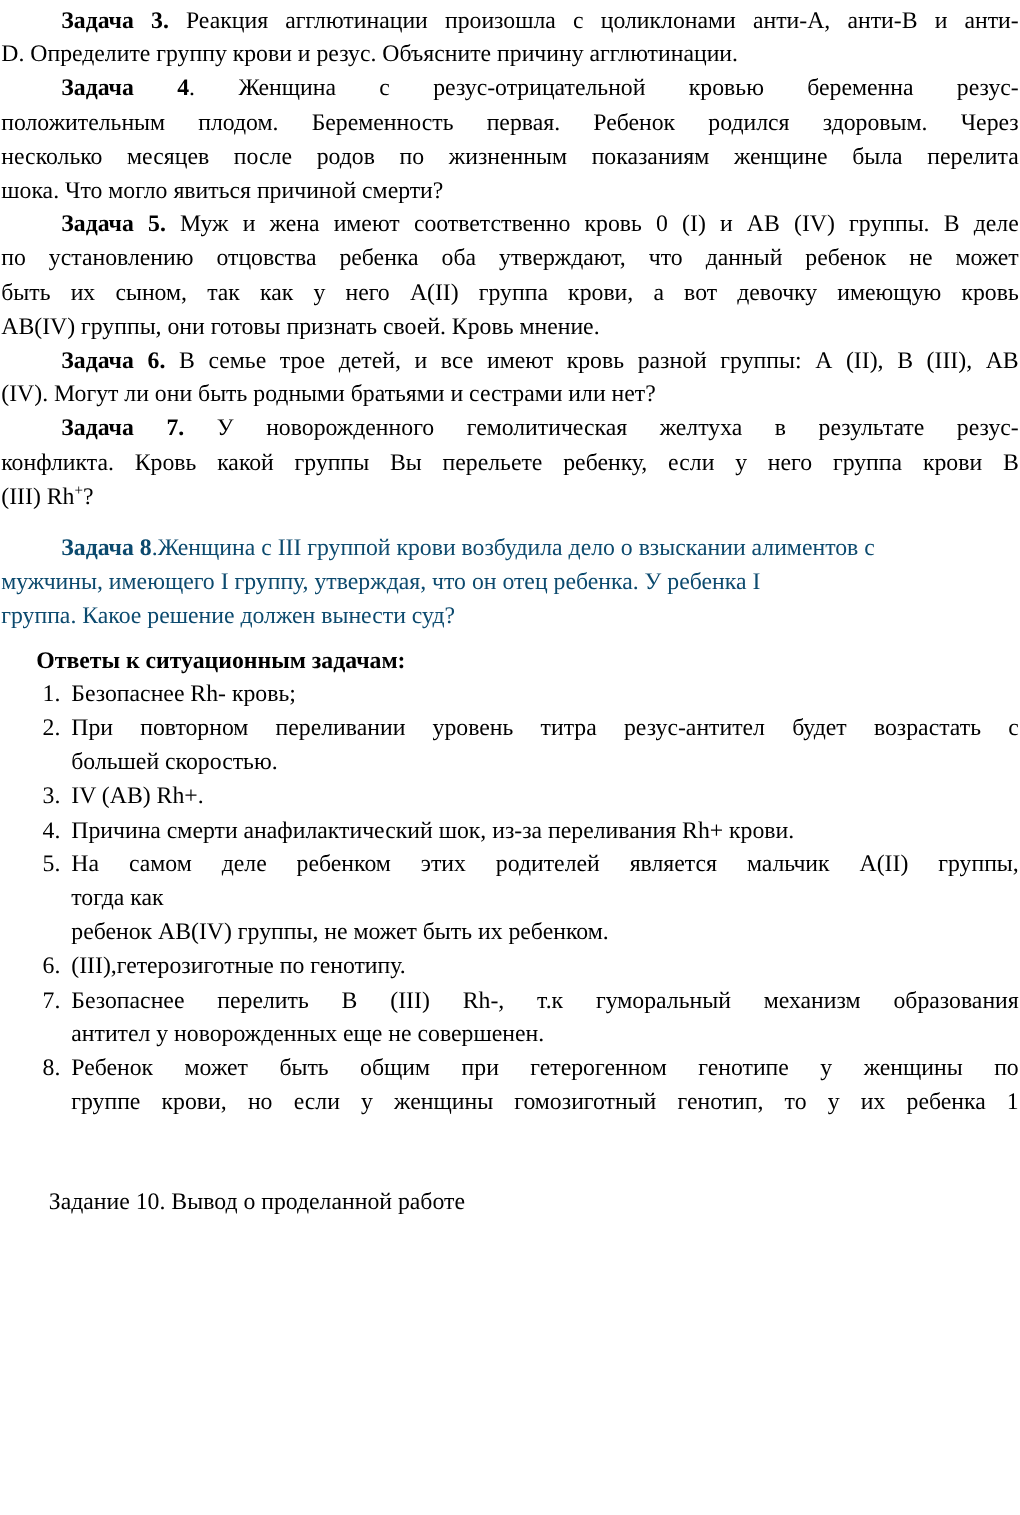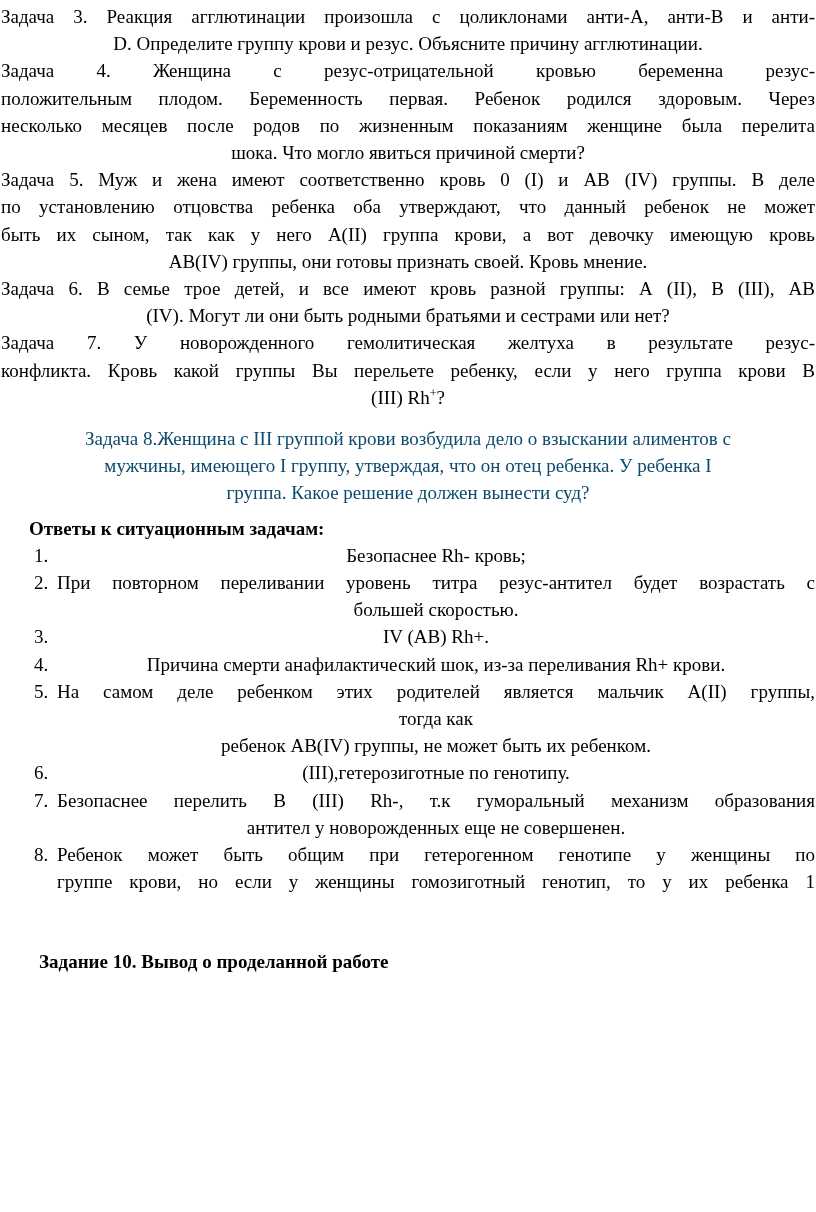--- a/index.html
+++ b/index.html
@@ -7,45 +7,45 @@
     width: 816px;
     min-height: 1212px;
     font-family: "Liberation Serif", "DejaVu Serif", serif;
     font-size: 19px;
     line-height: 27.2px;
     color: #000000;
     box-sizing: border-box;
     padding: 3px 1px 0 1px;
   }
   .para { margin: 0; }
-  .ln { text-align: center; min-height: 27.2px; }
+  .ln { text-align: left; min-height: 27.2px; }
   .jl {
     text-align: justify;
     -moz-text-align-last: justify;
     text-align-last: justify;
   }
-  .lbl { font-weight: normal; }
+  .lbl { font-weight: bold; margin-left: 48px; }
   .task8 { color: #0c4a6e; margin-top: 14px; }
   .answers-heading {
     font-weight: bold;
     margin: 8px 0 0 0;
     padding-left: 28px;
   }
   .answer-item {
     position: relative;
     padding-left: 56px;
   }
   .answer-item .num {
     position: absolute;
     left: 33px;
     top: 0;
     white-space: nowrap;
   }
   .conclusion {
-    font-weight: bold;
+    font-weight: normal;
     margin: 52px 0 0 38px;
   }
   sup { line-height: 0; font-size: 12px; }
 </style>
 </head>
 <body>
 
 <div>
 
   <p class="para">

